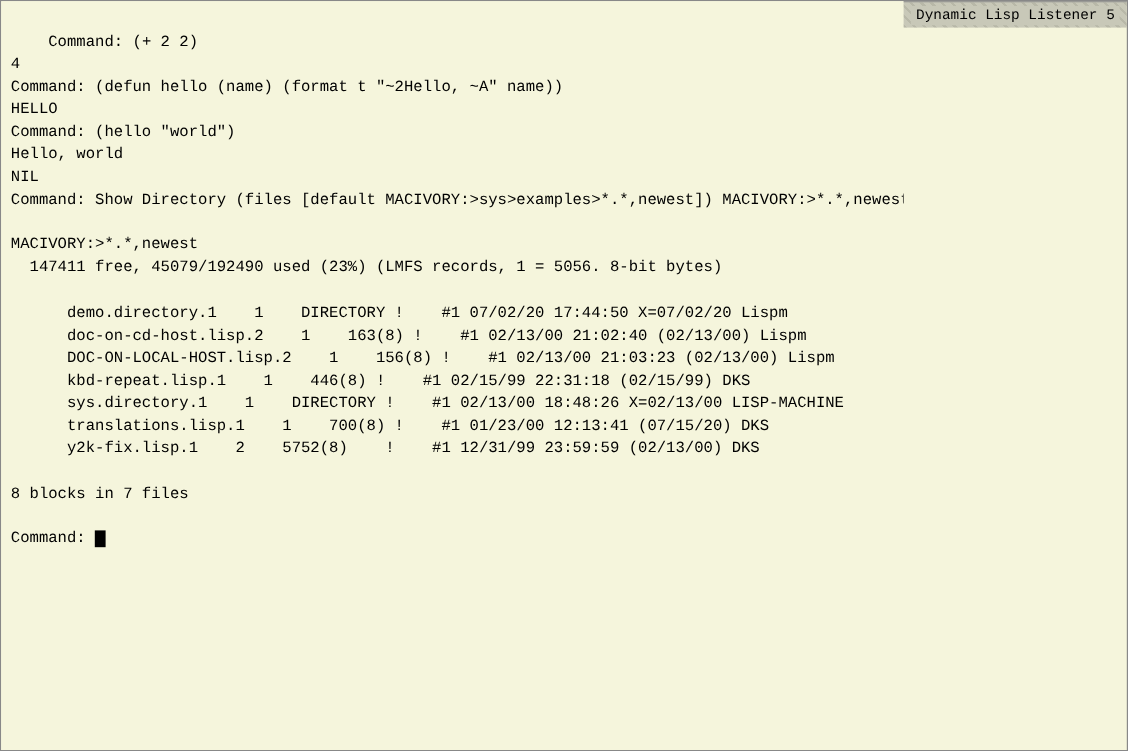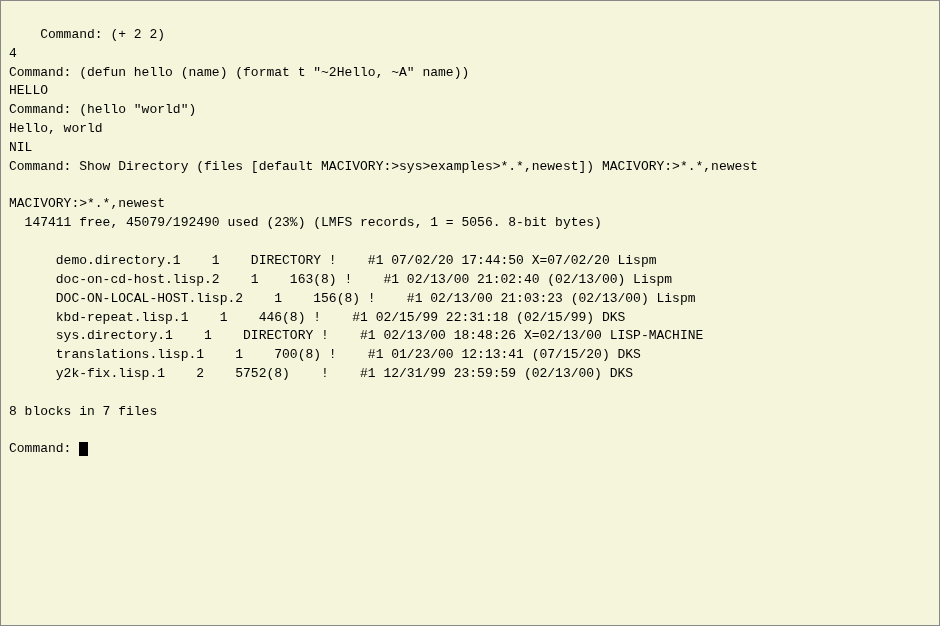--- a/index.html
+++ b/index.html
@@ -92,13 +92,16 @@
       DOC-ON-LOCAL-HOST.lisp.2    1    156(8) !    #1 02/13/00 21:03:23 (02/13/00) Lispm
       kbd-repeat.lisp.1    1    446(8) !    #1 02/15/99 22:31:18 (02/15/99) DKS
       sys.directory.1    1    DIRECTORY !    #1 02/13/00 18:48:26 X=02/13/00 LISP-MACHINE
       translations.lisp.1    1    700(8) !    #1 01/23/00 12:13:41 (07/15/20) DKS
       y2k-fix.lisp.1    2    5752(8)    !    #1 12/31/99 23:59:59 (02/13/00) DKS
 
 8 blocks in 7 files
 
 Command: <span class="cursor"></span></span>
   </div>
+  <div id="status-bar">
+    <span class="status-label">Dynamic Lisp Listener 5</span>
+  </div>
 </div>
 
 </body></html>

